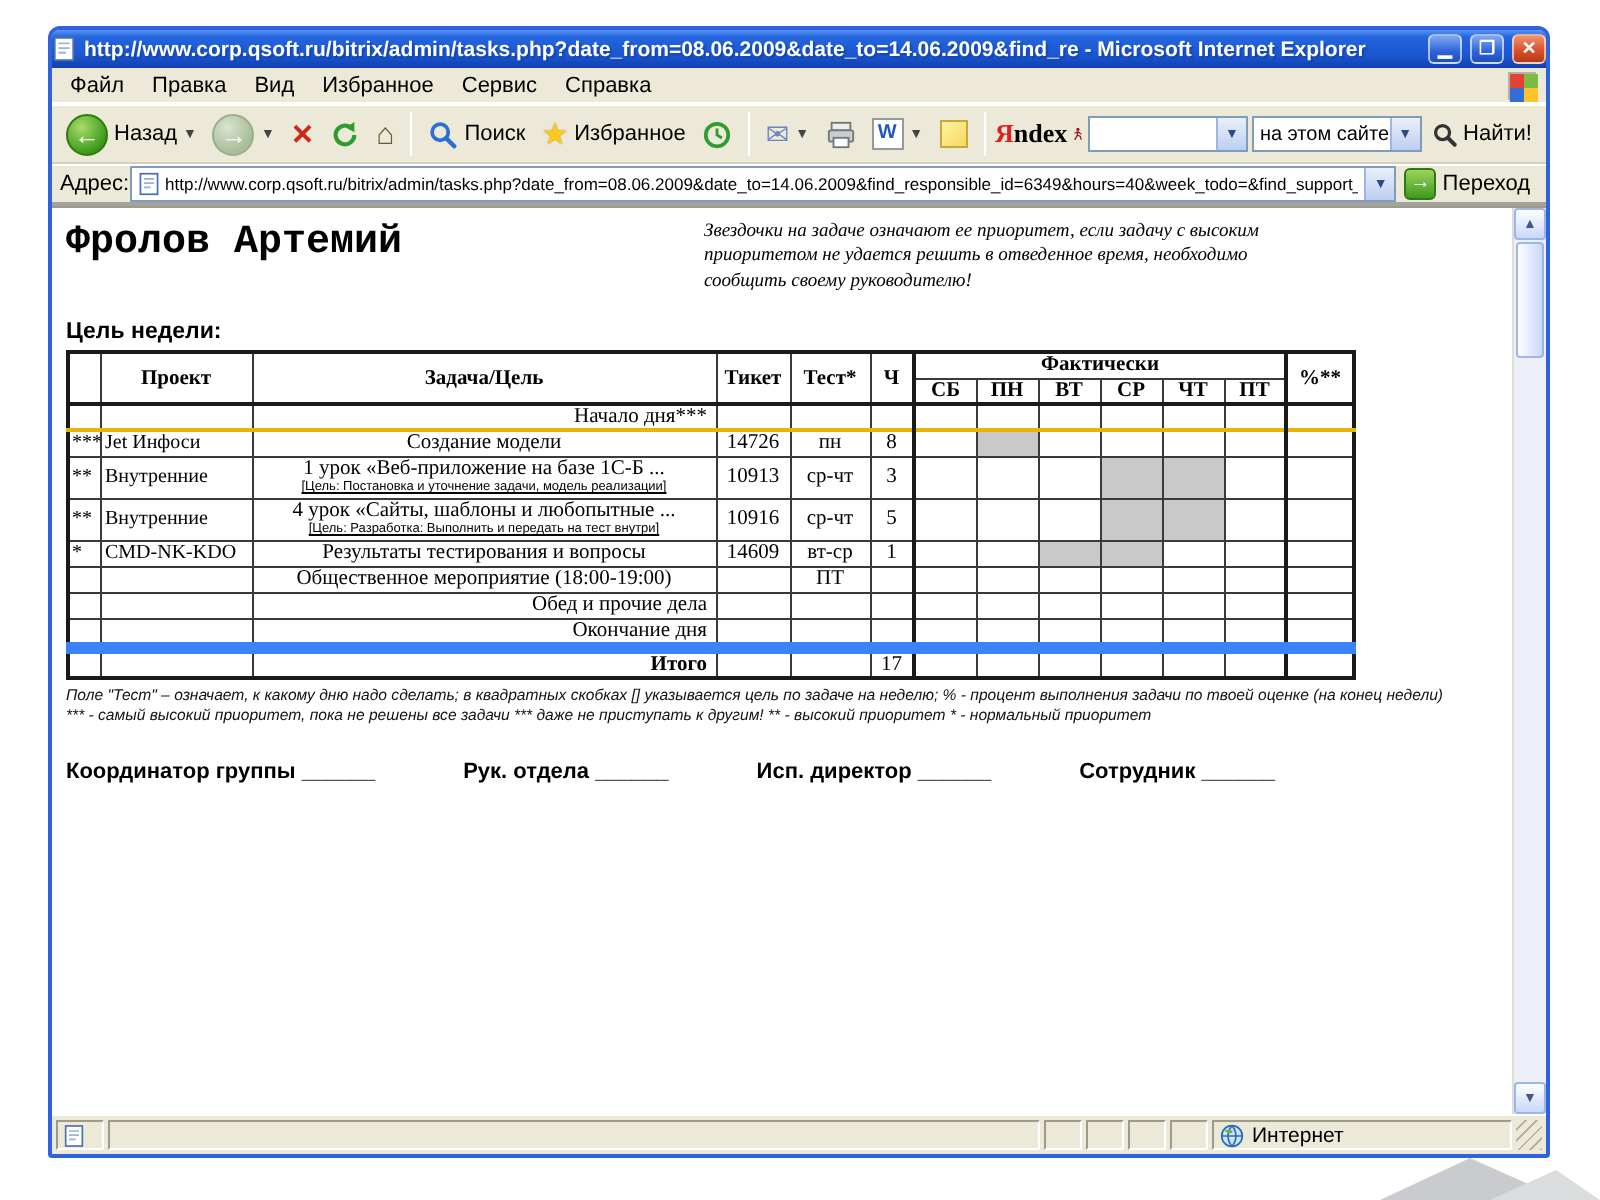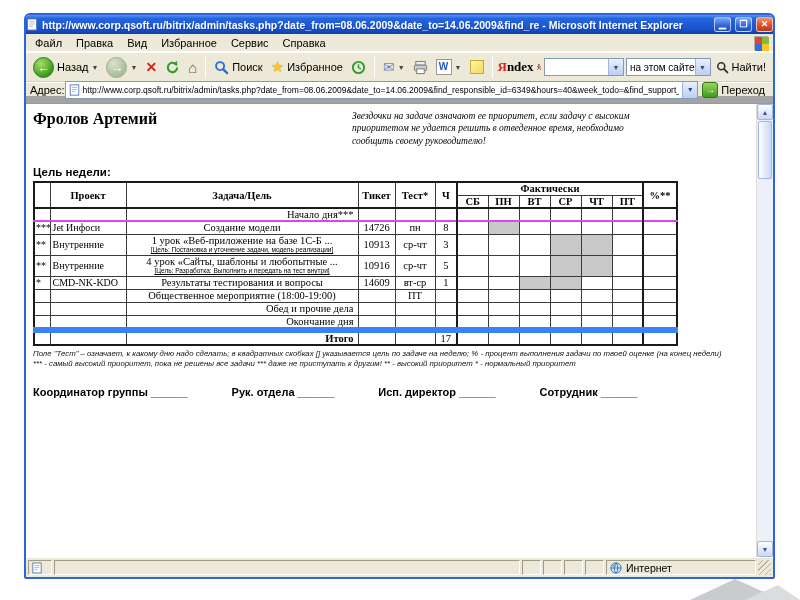--- a/index.html
+++ b/index.html
@@ -57,49 +57,49 @@
             display:flex; align-items:center; justify-content:flex-end; }
   .yselect { width:92px; height:18px; border:1px solid #7F9DB9; background:#fff;
              display:flex; align-items:center; font-size:10px; padding-left:3px; }
   .combo-dd { width:15px; height:100%; background:linear-gradient(180deg,#EAF0FB,#BCCEF0);
               border-left:1px solid #9EB6E4; font-size:7px; color:#2B4B88; display:flex;
               align-items:center; justify-content:center; margin-left:auto; }
 
   
   .addrbar { height:21px; flex:0 0 21px; display:flex; align-items:center; gap:0;
              padding:0 4px; background:#ECE9D8; border-top:1px solid #fff;
-             border-bottom:7px solid #a3a3a3; font-size:11px; }
+             border-bottom:2px solid #a3a3a3; font-size:11px; }
   .addrfield { flex:1; height:18px; border:1px solid #7F9DB9; background:#fff;
                display:flex; align-items:center; gap:3px; padding:0 0 0 3px;
                font-size:8.5px; overflow:hidden; }
   .addrfield .url { flex:1; white-space:nowrap; overflow:hidden; }
   .gobtn { display:flex; align-items:center; gap:3px; padding:1px 4px; }
   .goarrow { width:16px; height:16px; border-radius:3px; border:1px solid #2E7A12;
              background:linear-gradient(180deg,#9CD45C,#3F9A20); color:#fff; font-size:10px;
              font-weight:bold; text-align:center; line-height:14px; }
 
   
   .content { flex:1; display:flex; background:#fff; border-top:1px solid #9D9A86; min-height:0; }
   .pagearea { flex:1; overflow:hidden; padding:6px 2px 0 7px; font-family:"Liberation Serif",serif; color:#000; }
 
   .hdr-row { display:flex; }
   .hdr-left { width:305px; }
-  .emp { font-size:16px; font-weight:bold; margin-bottom:29px; }
+  .emp { font-size:20px; font-weight:bold; margin-bottom:18px;font-family:Liberation Mono, monospace; }
   .subt { font-size:12.5px; font-weight:bold; }
   .prio-note { width:315px; margin-left:14px; font-style:italic; font-size:9.5px; line-height:1.3; }
   .goal { font-family:"Liberation Sans",sans-serif; font-size:11.5px; font-weight:bold; margin:9px 0 3px; }
 
   
   table.tasks { border-collapse:collapse; table-layout:fixed; width:643px;
                 font-size:10.5px; border:2px solid #1a1a1a; }
   .tasks th, .tasks td { border:1px solid #3a3a3a; height:13px; padding:0 2px;
                          overflow:hidden; white-space:nowrap; vertical-align:middle; }
   .tasks thead th { font-weight:bold; font-size:10.5px; text-align:center; }
   .tasks thead { border-bottom:2px solid #1a1a1a; }
-  .tasks tbody tr:first-child { border-bottom:2px solid #d946ef; }
+  .tasks tbody tr:first-child { border-bottom:2px solid #eab308; }
   .tasks tbody tr:nth-child(8) { border-bottom:6px solid #3b82f6; }
   .b2l { border-left:2px solid #1a1a1a !important; }
   td.pri { font-size:10px; padding:0 1px; }
   td.proj { font-size:10px; }
   td.taskc { text-align:center; }
   td.num { text-align:center; }
   td.lbl { text-align:right; padding-right:4px; }
   td.bold, .bold { font-weight:bold; }
   tr.tall td { height:21px; }
   .ttitle { line-height:11px; white-space:nowrap; overflow:hidden; }

